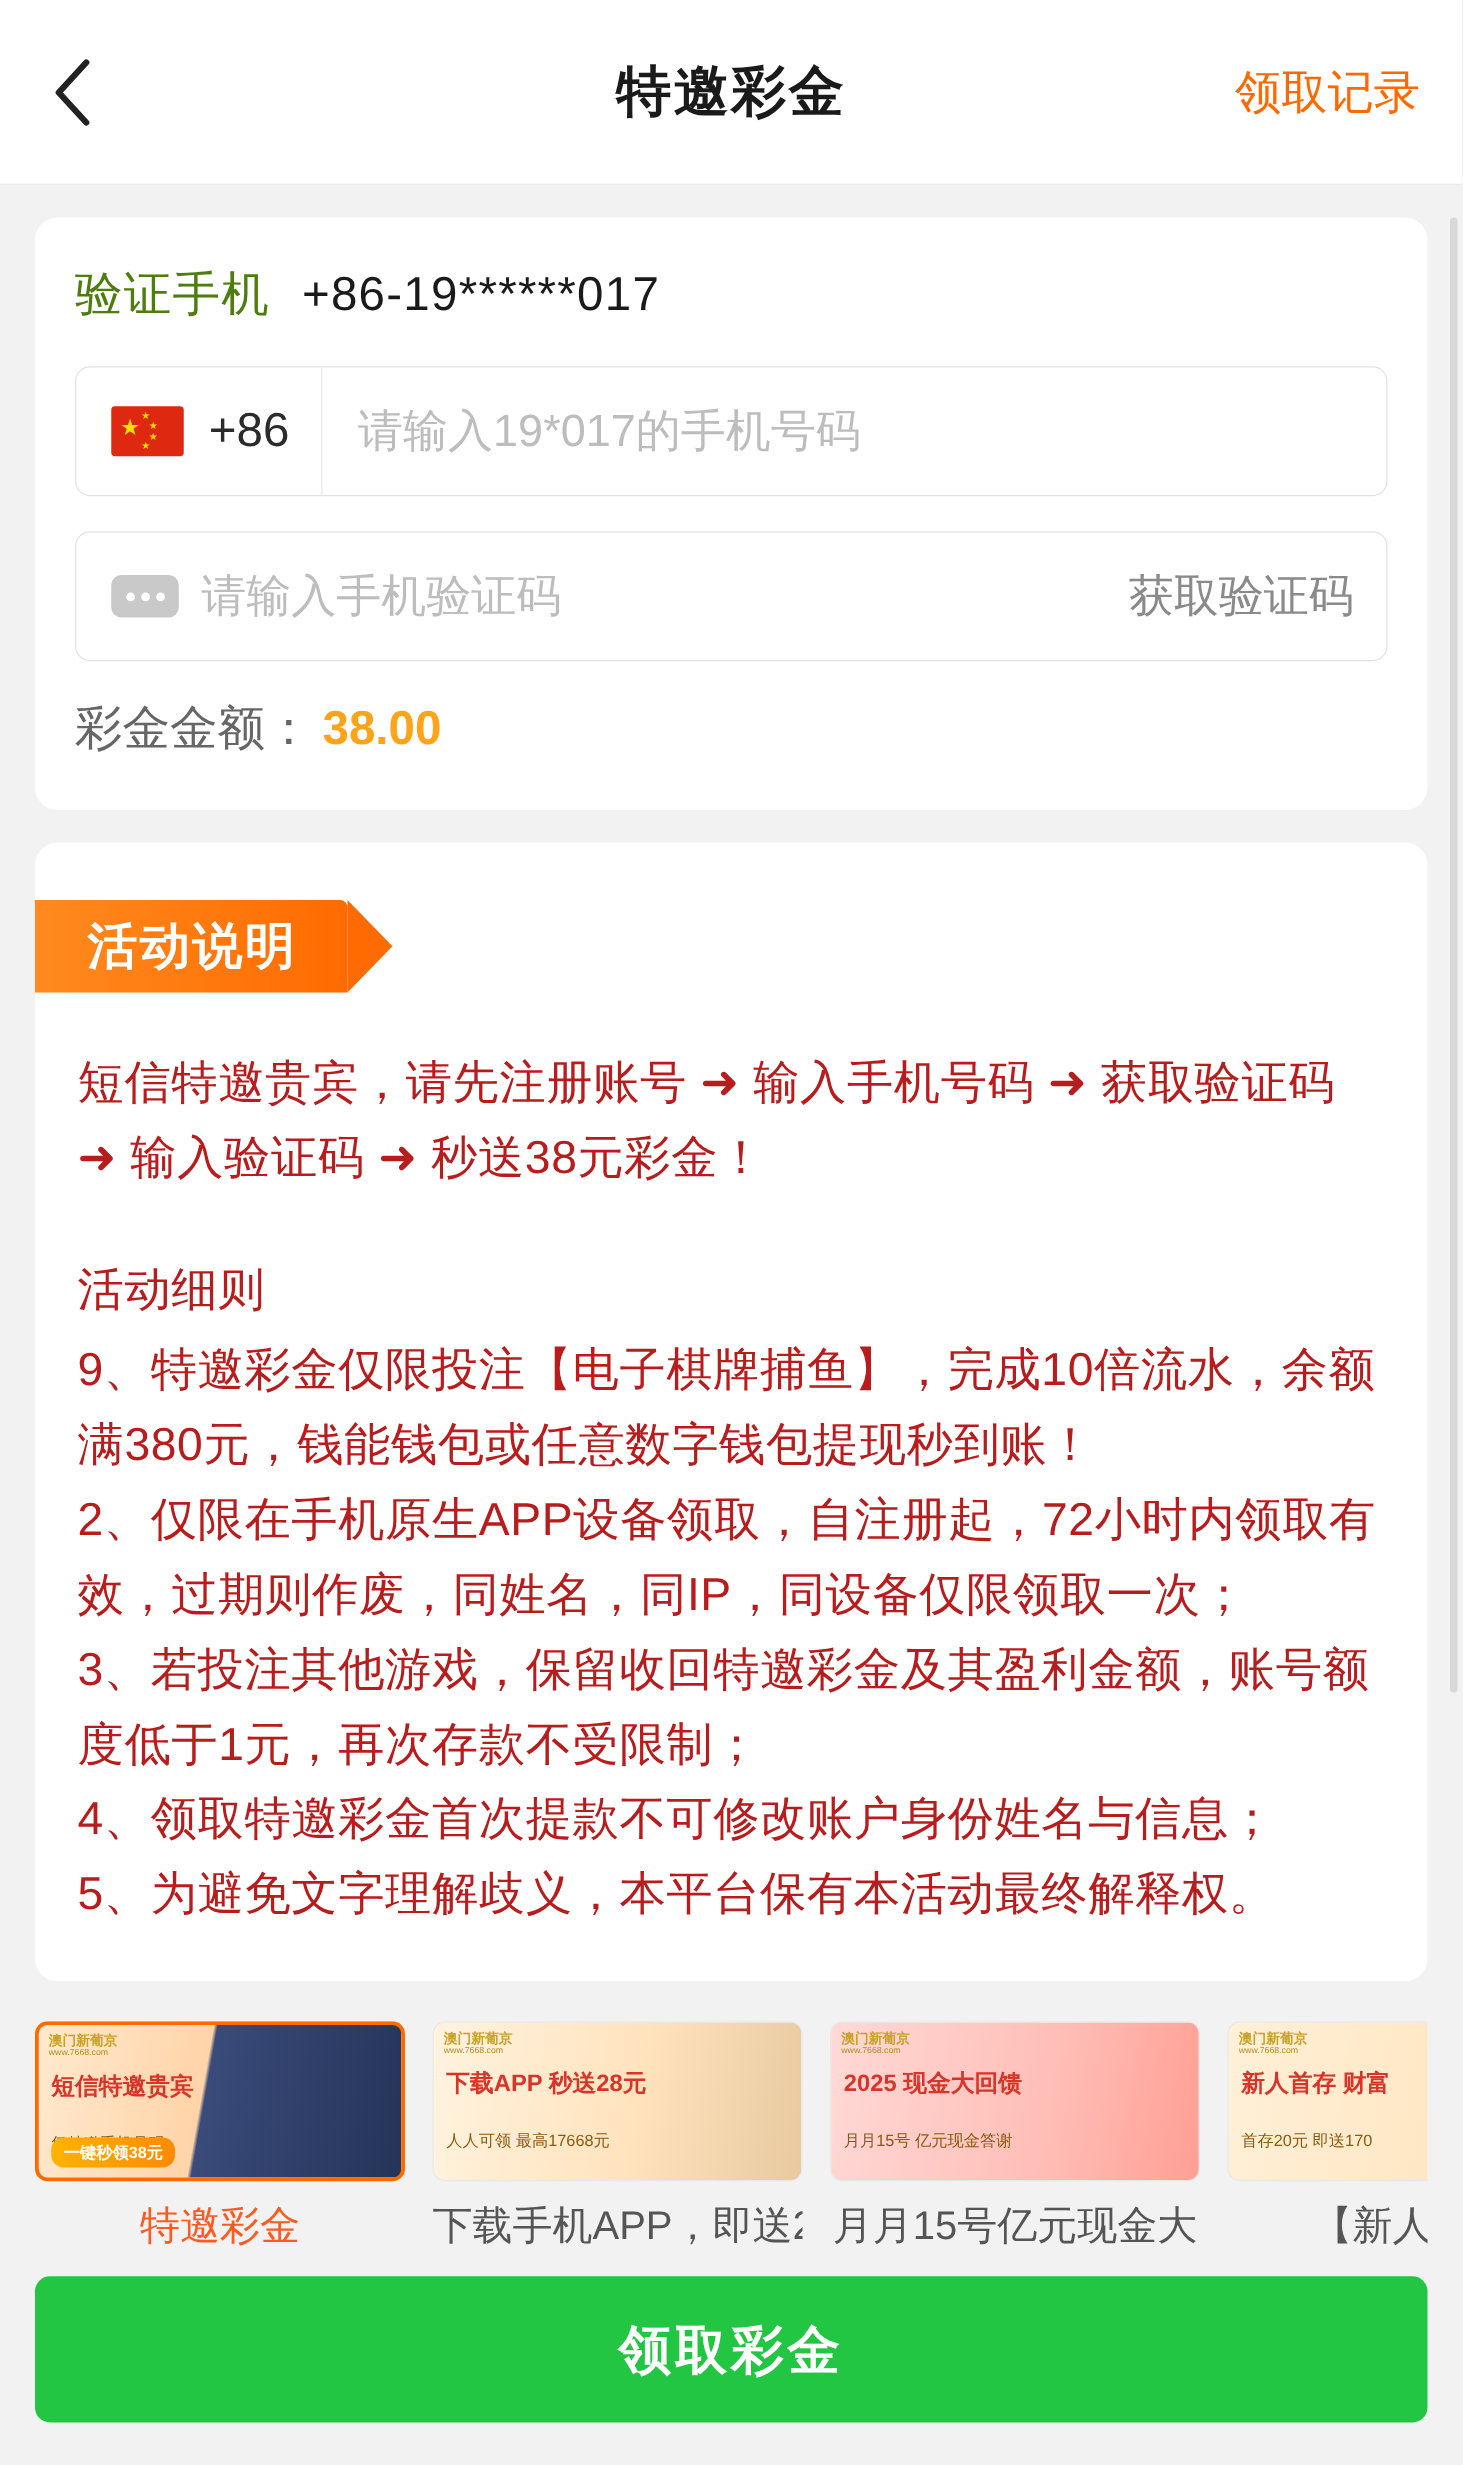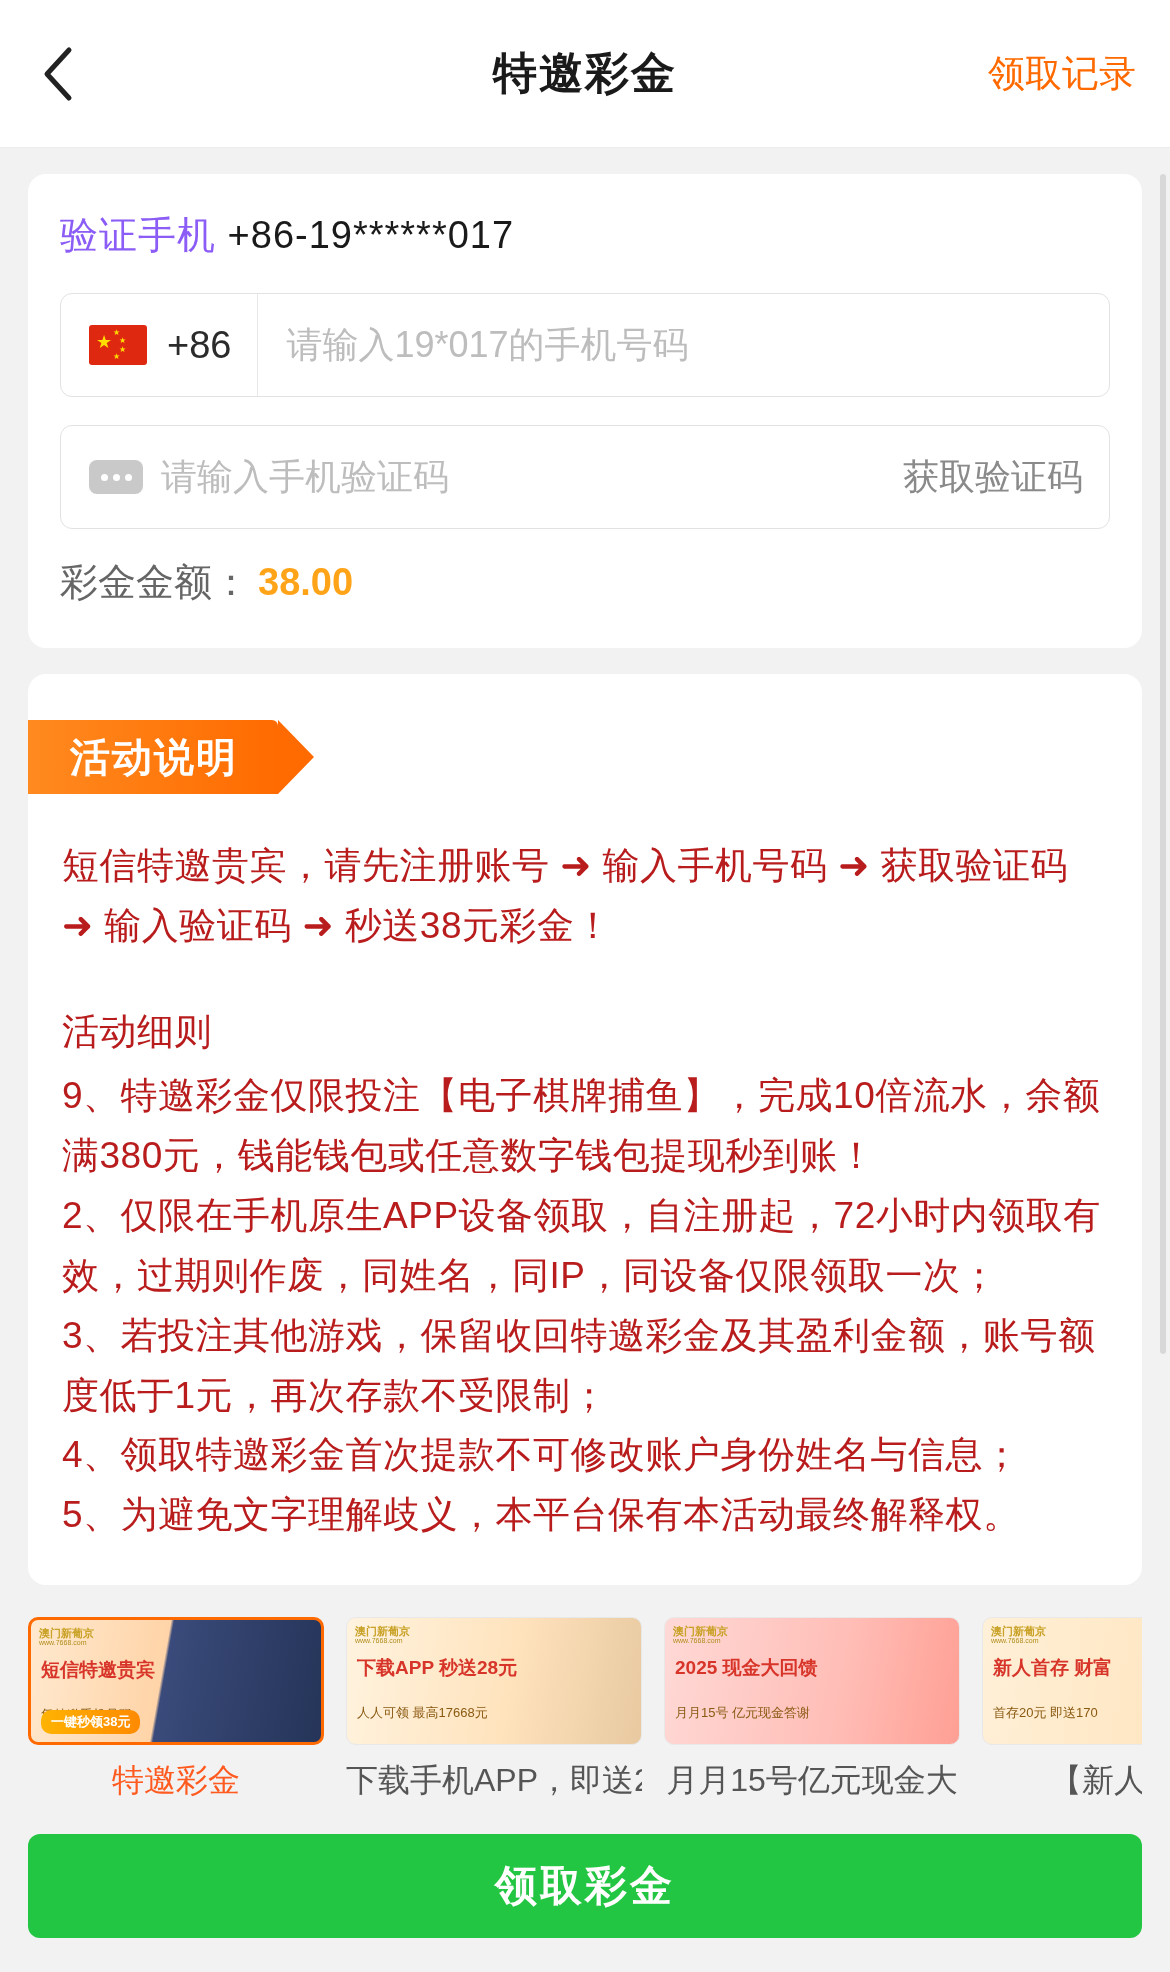--- a/index.html
+++ b/index.html
@@ -81,22 +81,22 @@
     background: #ffffff;
     border-radius: 18px;
     padding: 36px 32px 40px 32px;
   }
   .verify-line {
     font-size: 38px;
     color: #3d3d3d;
     margin-bottom: 32px;
     letter-spacing: 1px;
   }
-  .verify-line .label { color: #8b5cf6; font-family: Liberation Mono, monospace; }
-  .verify-line .value { color: #1a1a1a; }
+  .verify-line .label { color: #4d7c0f; font-family: Liberation Mono, monospace; }
+  .verify-line .value { color: #1a1a1a; margin-left: 14px; }
 
   .field {
     height: 104px;
     border: 1px solid #e2e2e2;
     border-radius: 12px;
     display: flex;
     align-items: center;
     margin-bottom: 28px;
     background: #fff;
   }
@@ -288,21 +288,21 @@
     overflow: hidden;
   }
   .banner.active .cap { color: #ff5a1f; }
 
   
   .cta-wrap {
     padding: 18px 28px 34px 28px;
     background: #f2f2f2;
   }
   .cta {
-    height: 104px;
+    height: 117px;
     border-radius: 12px;
     background: #23c642;
     color: #fff;
     font-size: 42px;
     font-weight: bold;
     letter-spacing: 3px;
     display: flex;
     align-items: center;
     justify-content: center;
     cursor: pointer;

